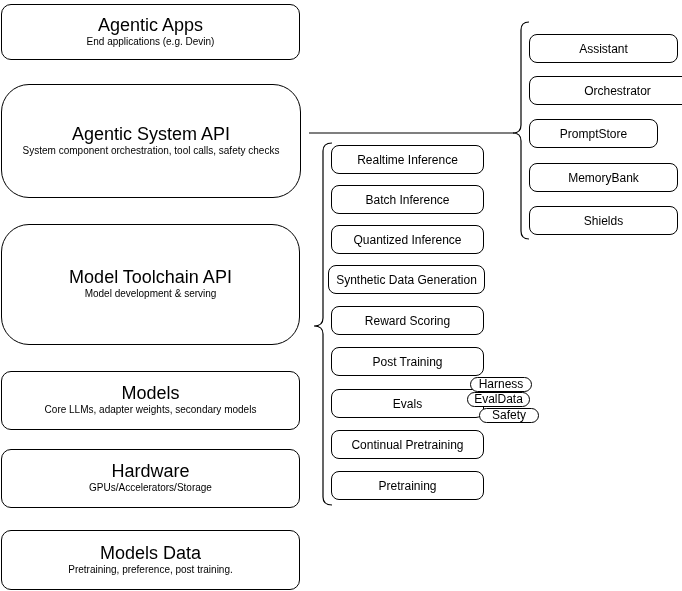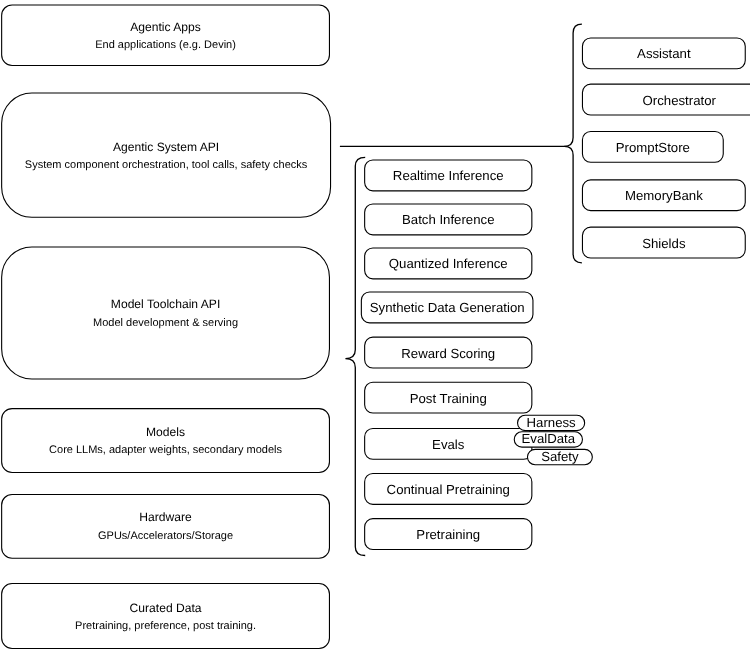--- a/index.html
+++ b/index.html
@@ -17,21 +17,21 @@
     border:1px solid #000;
     background:#fff;
     display:flex;
     flex-direction:column;
     align-items:center;
     justify-content:center;
     text-align:center;
   }
   .stack-box{border-radius:10px;}
   .stack-box.big{border-radius:28px;}
-  .stack-box .title{font-size:11px;line-height:16px;}
+  .stack-box .title{font-size:18px;line-height:16px;}
   .stack-box .subtitle{font-size:10px;line-height:12px;margin-top:3px;padding:0 14px;}
   .node{
     border-radius:8px;
     font-size:12px;
     line-height:14px;
     white-space:nowrap;
   }
   .pill{
     border-radius:8px;
     font-size:12px;
@@ -74,21 +74,21 @@
     <div class="title">Models</div>
     <div class="subtitle">Core LLMs, adapter weights, secondary models</div>
   </div>
 
   <div class="box stack-box" style="left:1px;top:449px;width:299px;height:59px;">
     <div class="title">Hardware</div>
     <div class="subtitle">GPUs/Accelerators/Storage</div>
   </div>
 
   <div class="box stack-box" style="left:1px;top:530px;width:299px;height:60px;">
-    <div class="title">Curated Data</div>
+    <div class="title">Models Data</div>
     <div class="subtitle">Pretraining, preference, post training.</div>
   </div>
 
   <div class="box node" style="left:331px;top:145px;width:153px;height:29px;">
     <span>Realtime Inference</span>
   </div>
   <div class="box node" style="left:331px;top:185px;width:153px;height:29px;">
     <span>Batch Inference</span>
   </div>
   <div class="box node" style="left:331px;top:225px;width:153px;height:29px;">

